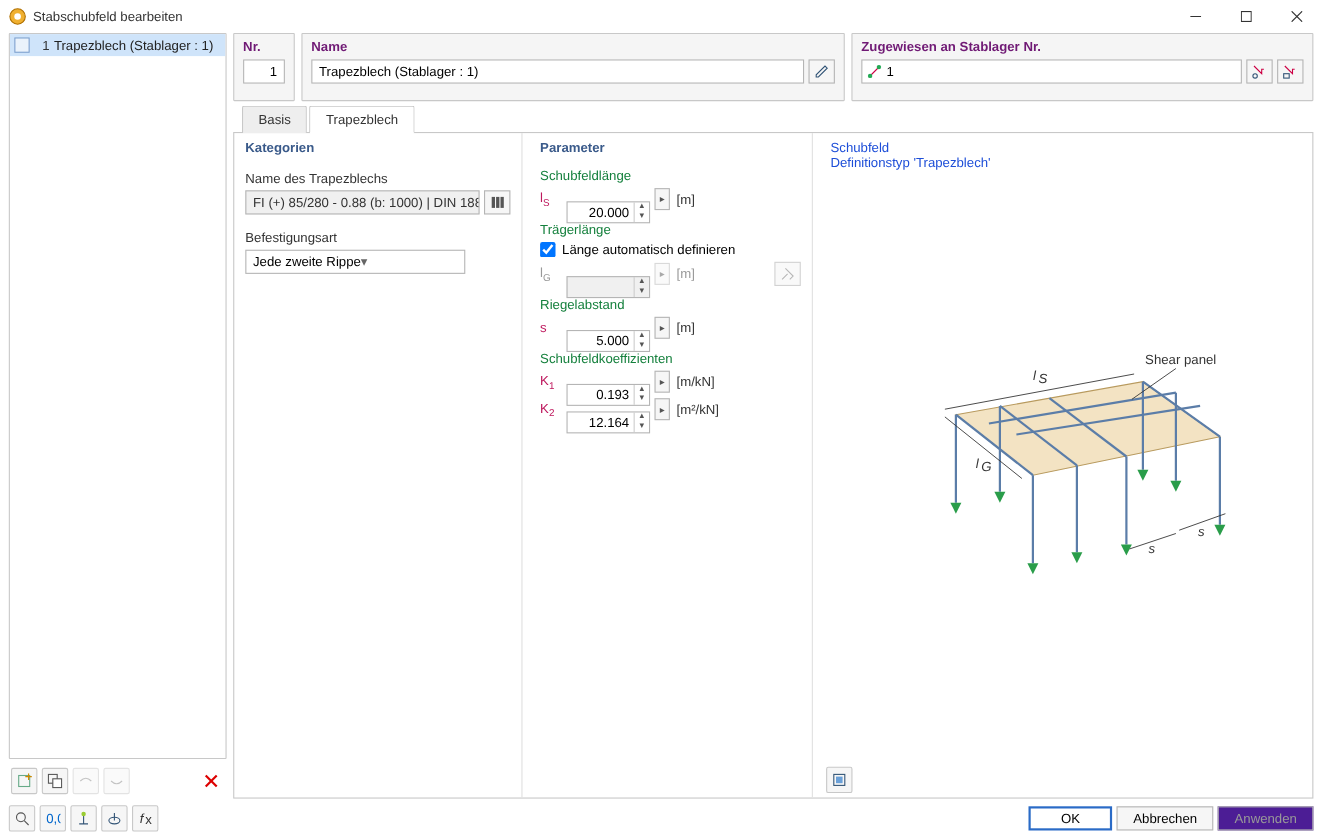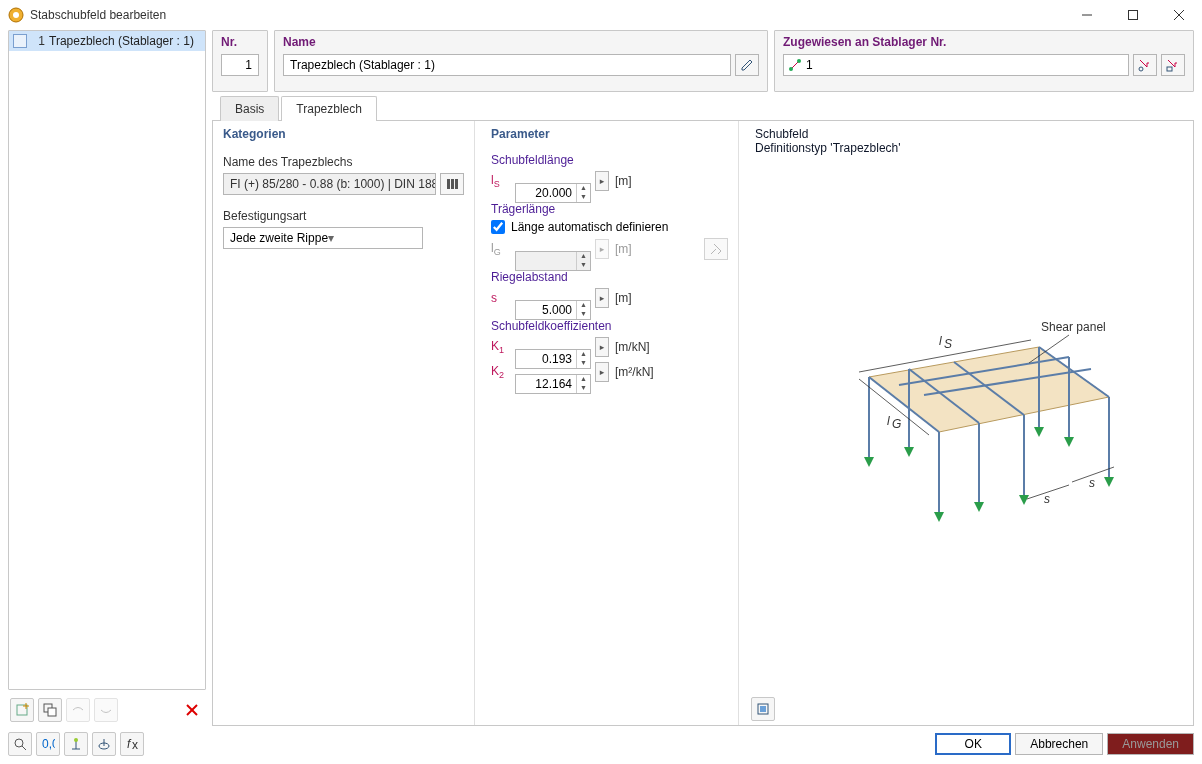--- a/index.html
+++ b/index.html
@@ -74,33 +74,33 @@
 .param-row .sym sub { font-size: 9px; }
 .spin-input { width: 76px; height: 20px; border: 1px solid #b5b5b5; background: #fff; display: flex; align-items: center; margin-top: 23px; }
 .spin-input.disabled { background: #f0f0f0; color: #999; }
 .spin-input .val { flex: 1; text-align: right; padding: 0 4px; }
 .spin-input .updn { width: 14px; display: flex; flex-direction: column; border-left: 1px solid #ccc; }
 .spin-input .updn span { height: 9px; font-size: 7px; line-height: 7px; text-align: center; color: #555; }
 .arrow-btn { width: 14px; height: 20px; display: flex; align-items: center; justify-content: center; color: #555; font-size: 9px; border: 1px solid #b5b5b5; background: #f6f6f6; }
 .unit { color: #333; margin-left: 2px; }
 .checkbox-row { display: flex; align-items: center; gap: 6px; margin: 4px 0; }
 .checkbox-row input { width: 14px; height: 14px; }
-.sub-heading { color: #4c1d95; margin-top: 10px; margin-bottom: 2px; }
+.sub-heading { color: #15803d; margin-top: 10px; margin-bottom: 2px; }
 .sub-heading.first { margin-top: 4px; }
 
 
-.preview-text { padding: 6px 10px; color: #0f172a; }
+.preview-text { padding: 6px 10px; color: #1d4ed8; }
 .preview-area { flex: 1; display: flex; align-items: center; justify-content: center; padding: 10px; }
 .preview-toolbar { padding: 4px 6px; }
 
 
 .bottom-bar { position: absolute; left: 8px; right: 8px; bottom: 6px; height: 28px; display: flex; align-items: center; gap: 4px; }
 .bottom-bar .btn { height: 22px; padding: 0 14px; border: 1px solid #b5b5b5; background: #f6f6f6; display: flex; align-items: center; justify-content: center; min-width: 76px; }
 .bottom-bar .btn.primary { border: 2px solid #2a6bc7; background: #fff; color: #000; }
-.bottom-bar .btn.disabled { color: #999; background: #7f1d1d; }
+.bottom-bar .btn.disabled { color: #999; background: #4c1d95; }
 
 </style>
 </head>
 <body>
 
 <div class="titlebar">
   <span class="icon">
     <svg viewBox="0 0 16 16">
         <circle cx="8" cy="8" r="7" fill="#f0b030" stroke="#b07000"></circle>
         <circle cx="8" cy="8" r="3" fill="#fff"></circle>

